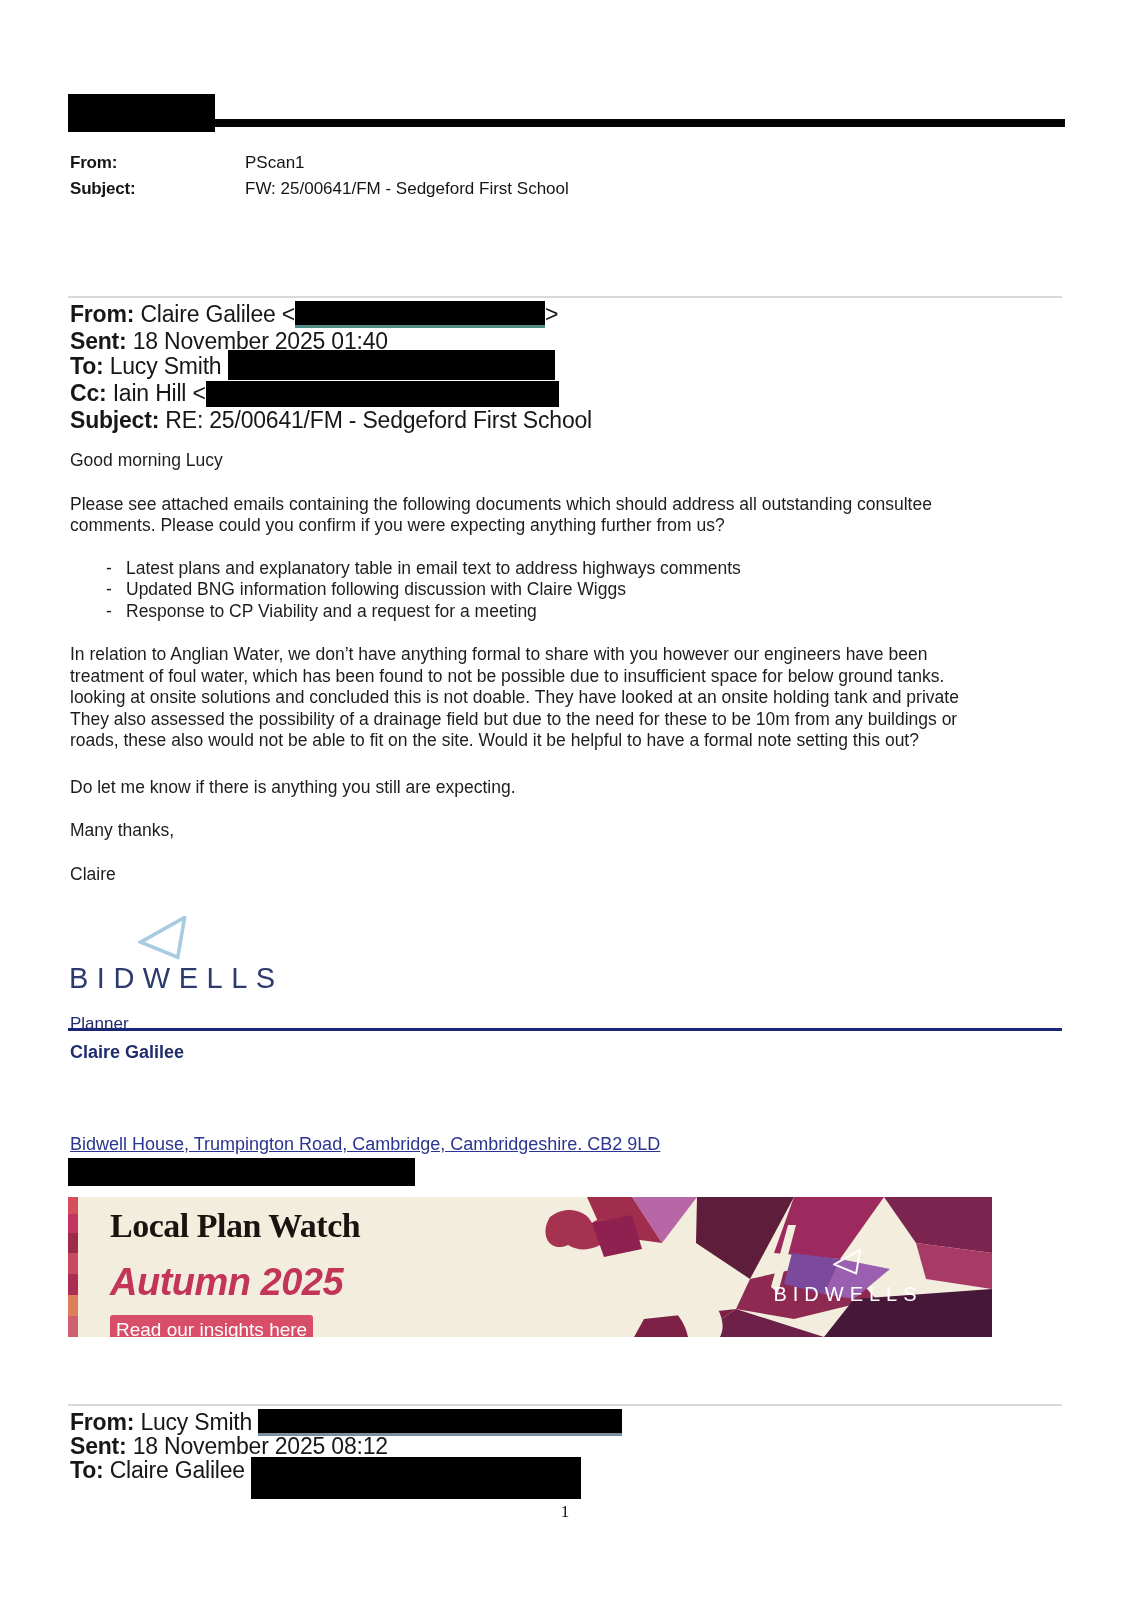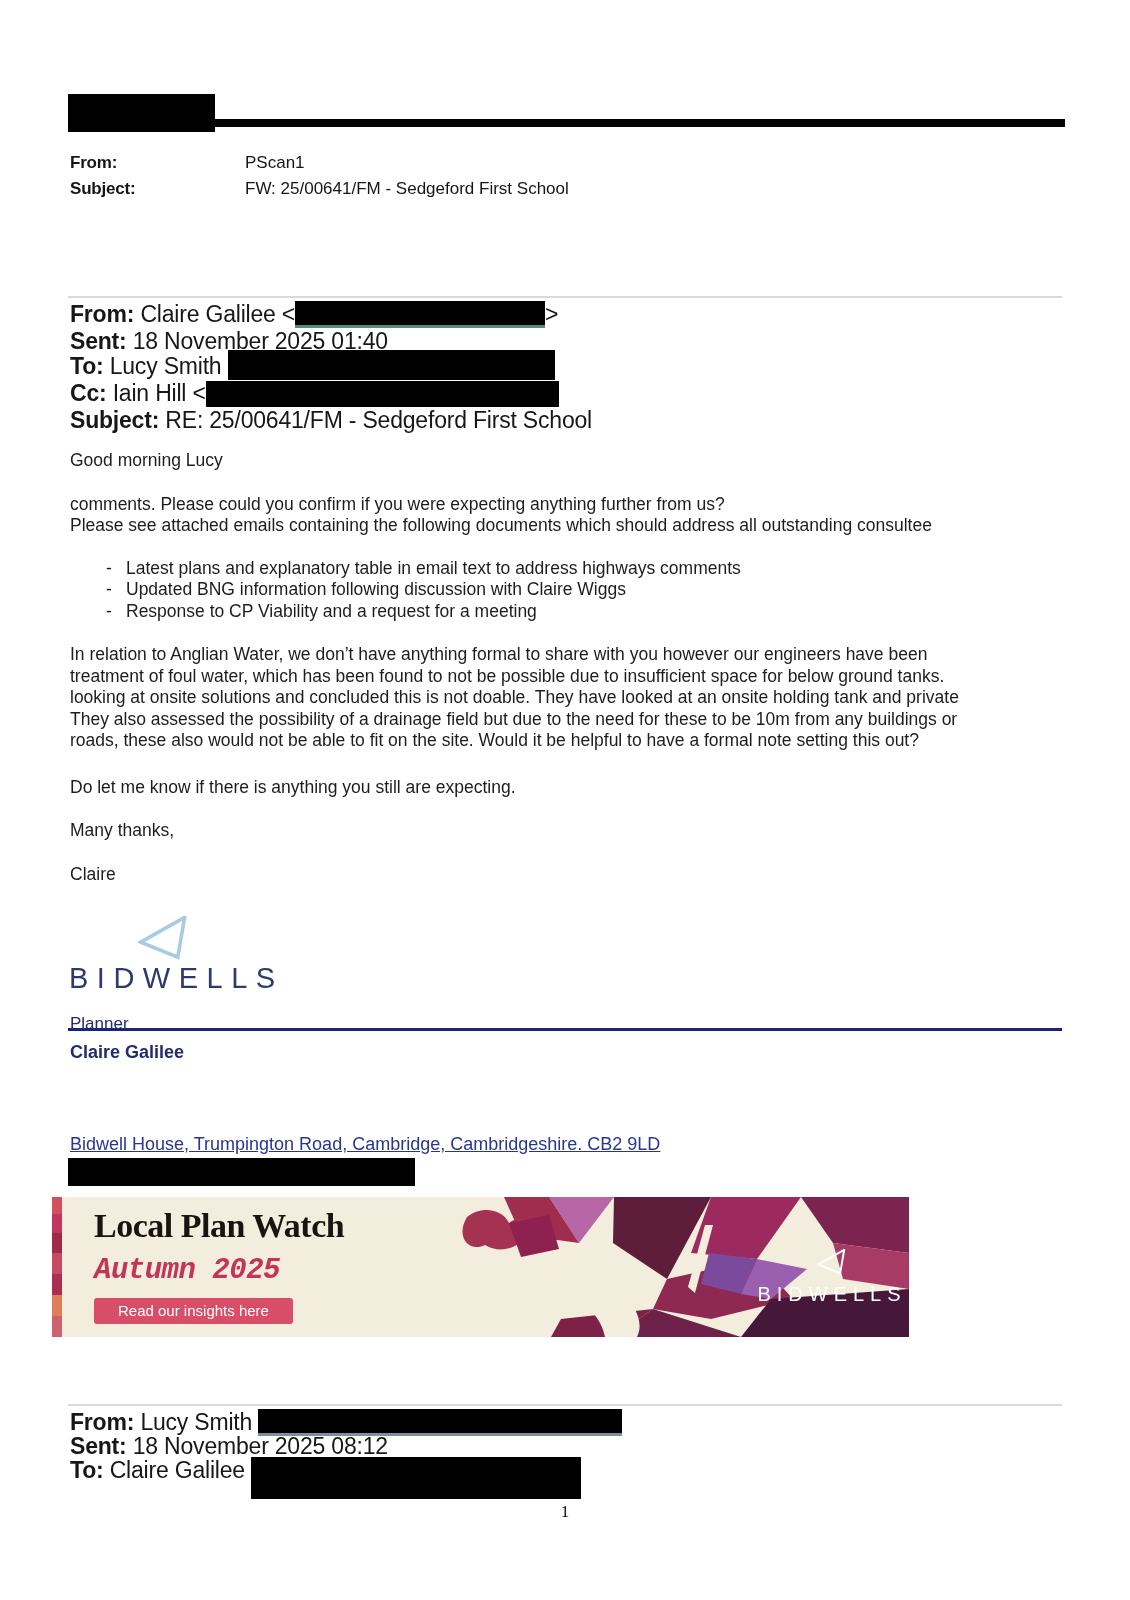--- a/index.html
+++ b/index.html
@@ -36,29 +36,29 @@
   .bullet .dash{width:34px;text-align:center;margin-left:22px;flex:none;}
   
   .sig-triangle{left:138px;top:916px;}
   .sig-wordmark{left:69px;top:962px;font-size:29px;letter-spacing:8.5px;color:#2c3a6e;font-weight:500;}
   .navy-rule{left:68px;top:1028px;width:994px;height:3px;background:#1a2575;}
   .sig-name{left:70px;top:1042px;font-size:18px;font-weight:bold;color:#1f2c6e;}
   .sig-title{left:70px;top:1014px;font-size:17px;color:#1f2c6e;}
   .sig-address{left:70px;top:1134px;font-size:18px;color:#2b3590;text-decoration:underline;}
   .sig-redaction{left:68px;top:1158px;width:347px;height:28px;background:#000;}
   
-  .banner{left:52px;top:1197px;width:857px;height:140px;display:flex;}
+  .banner{left:68px;top:1197px;width:924px;height:140px;display:flex;}
   .banner-strip{width:10px;height:140px;flex:none;background:linear-gradient(178deg,
     #d44f5c 0%,#d44f5c 12%,#c23560 12%,#c23560 26%,#9e2c49 26%,#9e2c49 40%,
     #c84a62 40%,#c84a62 55%,#ab2f52 55%,#ab2f52 70%,#dd7f58 70%,#dd7f58 85%,#cf6070 85%);}
   .banner-content{position:relative;flex:1;background:#f3eddd;overflow:hidden;}
   .banner-text{position:absolute;left:32px;top:10px;}
   .banner-title{font-family:"Liberation Serif", serif;font-weight:bold;font-size:34px;color:#1a1411;letter-spacing:-0.5px;}
-  .banner-subtitle{font-family:Liberation Mono, monospace;font-weight:bold;font-style:italic;font-size:29px;color:#c23556;margin-top:9px;letter-spacing:-0.5px;}
-  .banner-cta{display:inline-block;margin-top:11px;background:#d84e68;color:#fff;font-size:15px;padding:4px 24px 5px;border-radius:3px;cursor:pointer;}
+  .banner-subtitle{font-family:Liberation Sans, sans-serif;font-weight:bold;font-style:italic;font-size:38px;color:#c23556;margin-top:16px;letter-spacing:-0.5px;}
+  .banner-cta{display:inline-block;margin-top:11px;background:#d84e68;color:#fff;font-size:19px;padding:4px 6px 5px;border-radius:3px;cursor:pointer;}
   .mosaic{position:absolute;right:0;top:0;}
   .banner-logo{position:absolute;left:695px;top:52px;width:150px;text-align:center;color:#fff;}
   .banner-logo .wm{font-size:20px;letter-spacing:6px;margin-top:4px;}
   
   .email2{top:1410px;}
   .email2 .row{height:24px;line-height:24px;}
   
   .page-number{left:0;top:1502px;width:1130px;text-align:center;font-family:"Liberation Serif", serif;font-size:17px;color:#111;}
 </style>
 </head>
@@ -101,22 +101,22 @@
     </div>
     <div>
       <span class="lbl">Subject:</span>
       <span>RE: 25/00641/FM - Sedgeford First School</span>
     </div>
   </div>
 
   <div class="abs ebody">
     <p class="para">Good morning Lucy</p>
     <div class="gap22">
+      <div>Please see attached emails containing the following documents which should address all outstanding consultee</div>
       <div>comments. Please could  you confirm if you were expecting anything further from us?</div>
-      <div>Please see attached emails containing the following documents which should address all outstanding consultee</div>
     </div>
     <div class="bullets">
       <div class="bullet">
         <span class="dash">-</span>
         <span>Latest plans and explanatory table in email text to address highways comments</span>
       </div>
       <div class="bullet">
         <span class="dash">-</span>
         <span>Updated BNG information following discussion with Claire Wiggs</span>
       </div>

